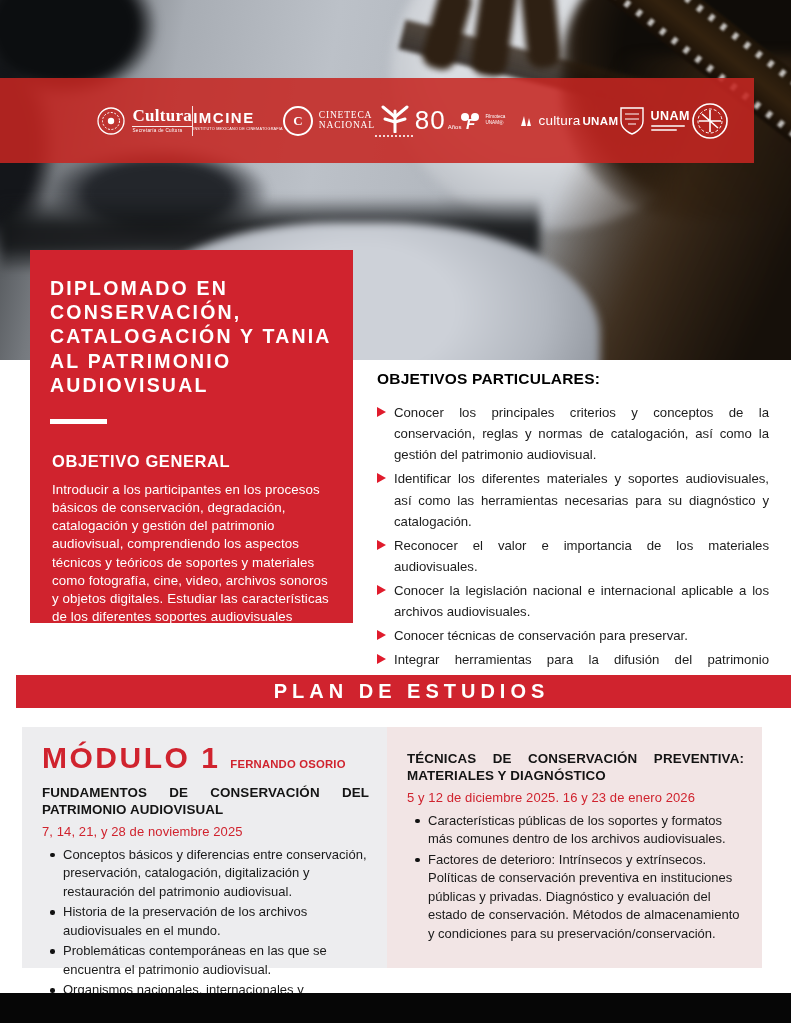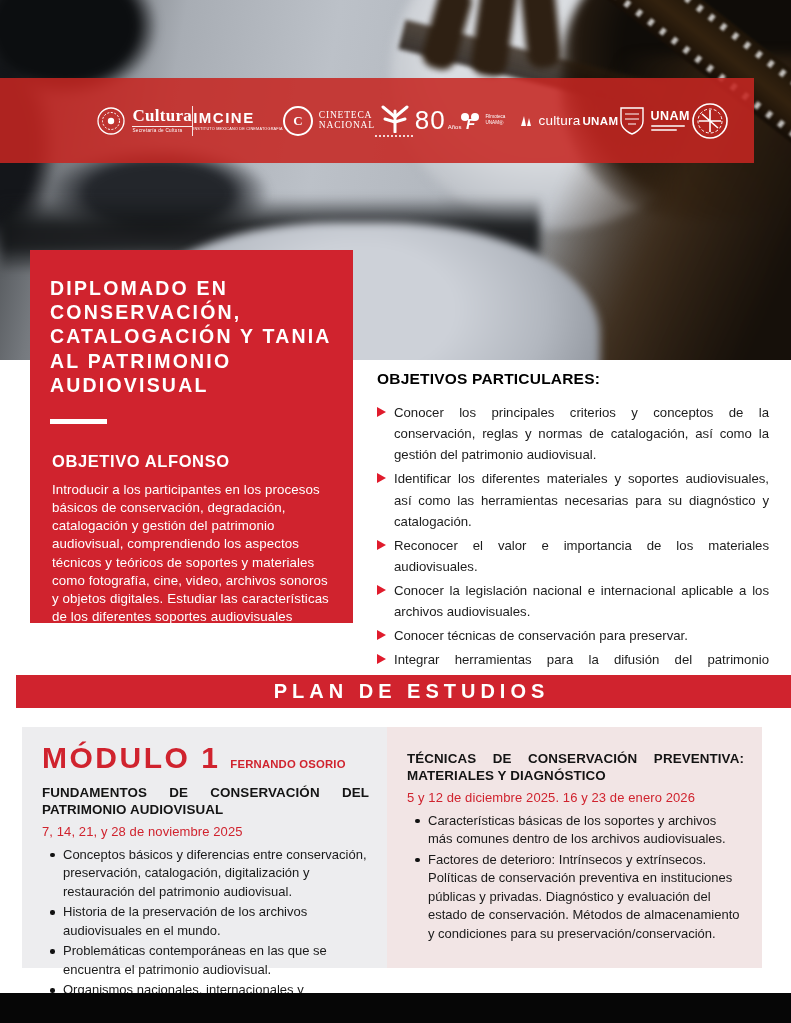--- a/index.html
+++ b/index.html
@@ -220,21 +220,21 @@
       <circle cx="20" cy="20" r="12" fill="none" stroke="#fff" stroke-width="1" stroke-dasharray="3 2"></circle>
       <path d="M9 20 h22 M20 9 v22 M12 13 l16 14" stroke="#fff" stroke-width="1.6" fill="none"></path>
     </svg>
   </div>
 
 </div>
 
 <div class="title-box">
   <h1 class="main-title">DIPLOMADO EN CONSERVACIÓN, CATALOGACIÓN Y TANIA AL PATRIMONIO AUDIOVISUAL</h1>
   <div class="white-bar"></div>
-  <h2 class="obj-gen-h">OBJETIVO ALFONSO</h2>
+  <h2 class="obj-gen-h">OBJETIVO GENERAL</h2>
   <p class="obj-gen-p">Introducir a los participantes en los procesos básicos de conservación, degradación, catalogación y gestión del patrimonio audiovisual, comprendiendo los aspectos técnicos y teóricos de soportes y materiales como fotografía, cine, video, archivos sonoros y objetos digitales. Estudiar las características de los diferentes soportes audiovisuales poniendo en relieve su valor como patrimonio histórico, cultural y artístico.</p>
 </div>
 
 <div class="objetivos">
   <h2 class="obj-part-h">OBJETIVOS PARTICULARES:</h2>
   <ul class="obj-list">
     <li class="obj-item">Conocer los principales criterios y conceptos de la conservación, reglas y normas de catalogación, así como la gestión del patrimonio audiovisual.</li>
     <li class="obj-item">Identificar los diferentes materiales y soportes audiovisuales, así como las herramientas necesarias para su diagnóstico y catalogación.</li>
     <li class="obj-item">Reconocer el valor e importancia de los materiales audiovisuales.</li>
     <li class="obj-item">Conocer la legislación nacional e internacional aplicable a los archivos audiovisuales.</li>
@@ -259,18 +259,18 @@
     <li class="topic">Historia de la preservación de los archivos audiovisuales en el mundo.</li>
     <li class="topic">Problemáticas contemporáneas en las que se encuentra el patrimonio audiovisual.</li>
     <li class="topic">Organismos nacionales, internacionales y normatividad aplicable de los mismos.</li>
   </ul>
 </div>
 
 <div class="module module-2">
   <div class="mod-title">TÉCNICAS DE CONSERVACIÓN PREVENTIVA: MATERIALES Y DIAGNÓSTICO</div>
   <div class="mod-dates">5 y 12 de diciembre 2025. 16 y 23 de enero 2026</div>
   <ul class="topics">
-    <li class="topic">Características básicas de los soportes y archivos más comunes dentro de los archivos audiovisuales.</li>
+    <li class="topic">Características públicas de los soportes y formatos más comunes dentro de los archivos audiovisuales.</li>
     <li class="topic">Factores de deterioro: Intrínsecos y extrínsecos. Políticas de conservación preventiva en instituciones públicas y privadas. Diagnóstico y evaluación del estado de conservación. Métodos de almacenamiento y condiciones para su preservación/conservación.</li>
   </ul>
 </div>
 
 <div class="footer-bar"></div>
 
 </body></html>

